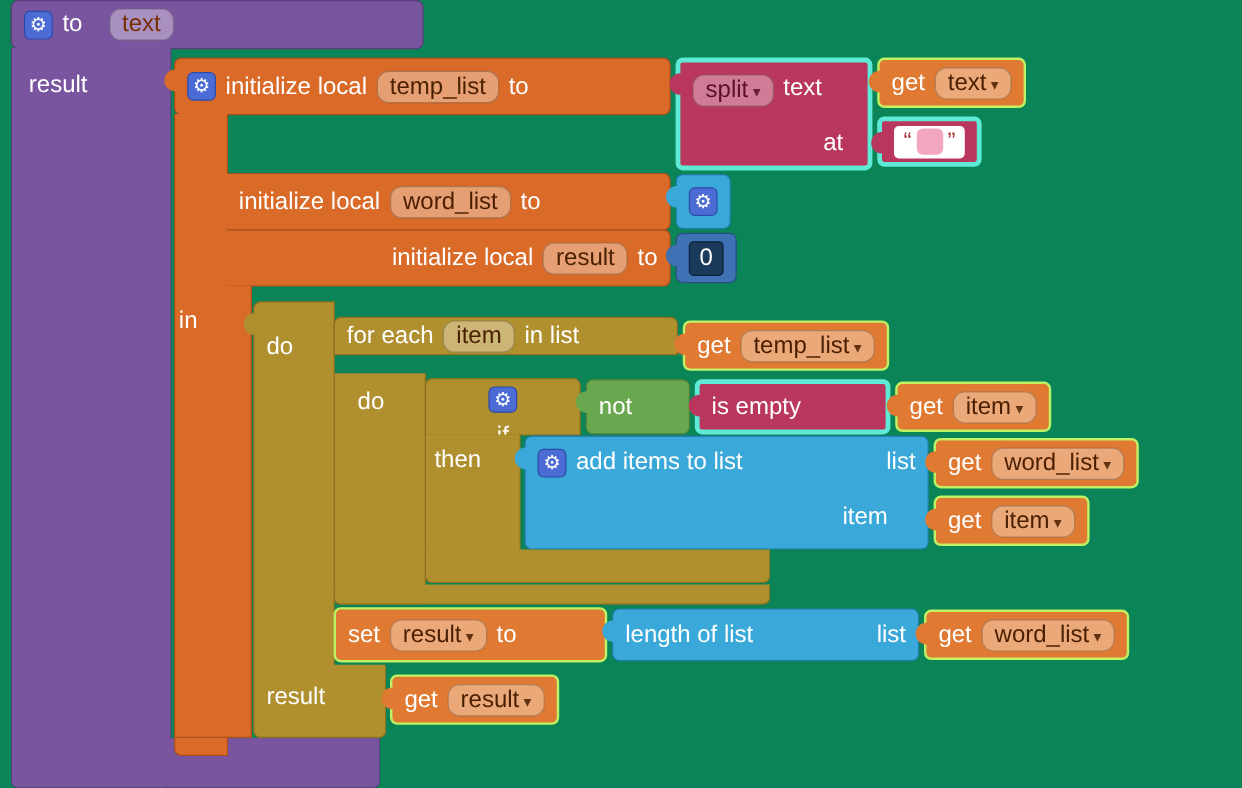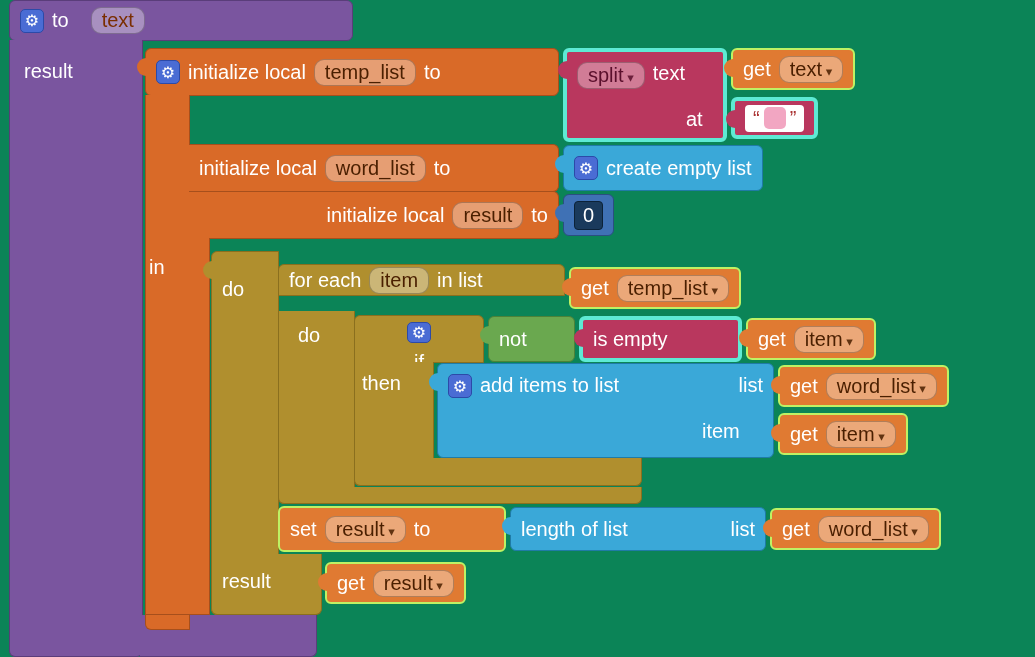--- a/index.html
+++ b/index.html
@@ -112,21 +112,20 @@
 <div class="orange" style="position:absolute; left:145px; top:95px; width:45px; height:535px; border-top:none; border-radius:0 0 0 6px;"></div>
 
 <div class="block orange" style="left:189px; top:144px; width:370px; height:48px; border-radius:0 6px 6px 0; border-left:none;">
   <span>initialize local</span>
   <span class="varpill">word_list</span>
   <span>to</span>
 </div>
 <div class="block cyan" style="left:563px; top:145px; height:46px;">
   <div class="notch-l"></div>
   <span class="gear"></span>
-  <span>create empty list</span>
 </div>
 
 <div class="block orange" style="left:189px; top:191px; width:370px; height:48px; border-radius:0 6px 6px 0; border-left:none; justify-content:flex-end;">
   <span>initialize local</span>
   <span class="varpill">result</span>
   <span>to</span>
 </div>
 <div class="block bluebox" style="left:563px; top:194px; height:42px;">
   <div class="notch-l"></div>
   <span class="darknum">0</span>

